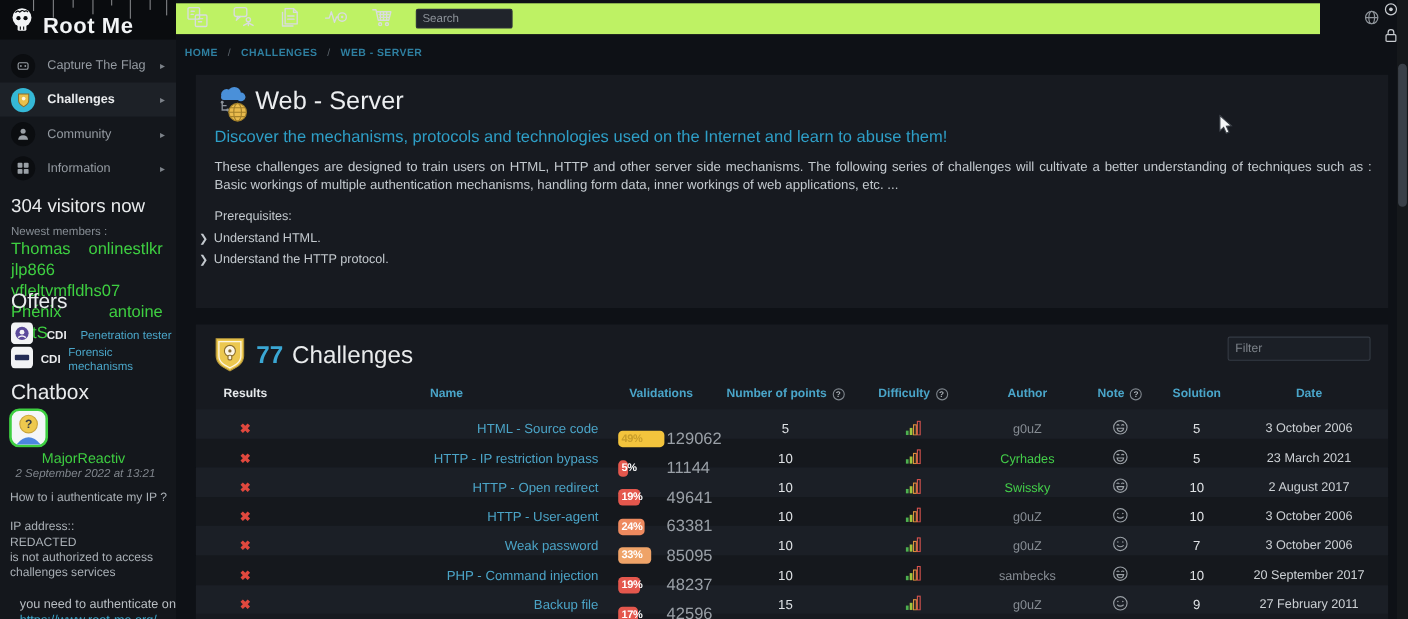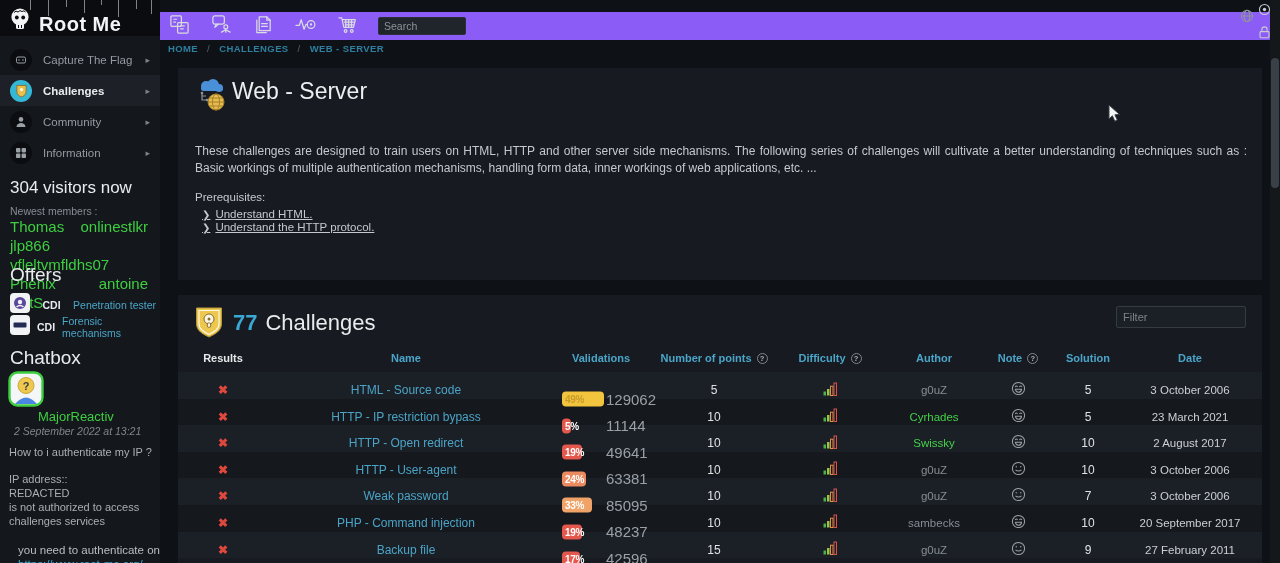--- a/index.html
+++ b/index.html
@@ -39,21 +39,21 @@
   .chat-title{position:absolute;left:10px;top:347px;color:#e9ebed;font-size:19px;}
   .avatar{position:absolute;left:8px;top:371px;}
   .chat-user{position:absolute;left:38px;top:409px;color:#3ecf41;font-size:13px;}
   .chat-time{position:absolute;left:14px;top:425px;color:#80868d;font-size:10.5px;font-style:italic;}
   .chat-msg{position:absolute;left:9px;top:446px;color:#a9afb5;font-size:11px;text-align:right;}
   .chat-lines{position:absolute;left:9px;top:472px;color:#a9afb5;font-size:11px;line-height:14px;}
   .chat-reply{position:absolute;left:18px;top:544px;color:#b9bec3;font-size:11.5px;}
   .chat-link{position:absolute;left:18px;top:558px;color:#3da8cd;font-size:11.5px;text-decoration:underline;}
 
   
-  .topbar{position:absolute;left:160px;top:12px;width:1120px;height:28px;background:#8b5cf6;display:flex;align-items:center;}
+  .topbar{position:absolute;left:160px;top:3px;width:1040px;height:28px;background:#bef264;display:flex;align-items:center;}
   .nav-btn{background:none;border:none;padding:0;margin:0;width:22px;height:22px;display:flex;align-items:center;justify-content:center;cursor:pointer;}
   .nav-btn:nth-child(1){margin-left:8px}
   .nav-btn + .nav-btn{margin-left:20px}
   .search-input{margin-left:20px;width:76px;height:16px;background:#20242b;border:1px solid #2c3139;border-radius:2px;color:#c3c9ce;font-size:10.5px;padding:0 5px;font-family:"Liberation Sans",sans-serif;}
   .search-input::placeholder{color:#8d939a;}
   .tb-globe{position:absolute;left:1240px;top:9px;z-index:7;}
   .edge-icons{position:absolute;left:1258px;top:2px;z-index:9;display:flex;flex-direction:column;gap:5px;align-items:center;}
 
   
   .breadcrumb{position:absolute;left:168px;top:43px;font-size:9.5px;font-weight:bold;letter-spacing:.4px;color:#2e7fa0;display:flex;gap:9px;align-items:center;}
@@ -62,42 +62,42 @@
 
   
   .panel{position:absolute;left:178px;width:1084px;background:#171a20;}
   .panel1{top:68px;height:212px;}
   .panel2{top:295px;height:268px;overflow:hidden;}
   .ws-icon{position:absolute;left:16px;top:9px;}
   .ws-title{position:absolute;left:54px;top:10px;font-size:23px;color:#eceef0;margin:0;font-weight:400;}
   .ws-sub{position:absolute;left:17px;top:48px;font-size:15px;color:#2e9fc7;}
   .ws-desc{position:absolute;left:17px;top:75px;width:1052px;font-size:12px;line-height:16.5px;color:#c3c9ce;text-align:justify;}
   .ws-pre-label{position:absolute;left:17px;top:123px;font-size:11.5px;color:#c3c9ce;}
-  .ws-bullets{position:absolute;left:24px;top:140px;font-size:11.5px;color:#c3c9ce;line-height:13px;text-decoration:underline;}
+  .ws-bullets{position:absolute;left:3px;top:140px;font-size:11.5px;color:#c3c9ce;line-height:18px;}
   .ws-bullets .b-char{margin-right:5px;font-size:10px;}
 
   .ch-badge{position:absolute;left:16px;top:11px;}
   .ch-title{position:absolute;left:55px;top:15px;margin:0;font-size:22px;font-weight:400;}
   .ch-count{color:#3aa7d4;font-weight:600;margin-right:8px;}
   .ch-count-label{color:#e9ebec;}
   .filter-input{position:absolute;right:16px;top:11px;width:116px;height:20px;background:#1b1f26;border:1px solid #353b44;border-radius:2px;color:#c3c9ce;font-size:11px;padding:0 6px;font-family:"Liberation Sans",sans-serif;}
   .filter-input::placeholder{color:#7d838a;}
 
   .grid-row{display:grid;grid-template-columns:90px 276px 114px 112px 120px 88px 80px 60px 144px;align-items:center;}
   .thead{position:absolute;left:0;top:54px;width:1084px;height:18px;}
   .th{font-size:11px;font-weight:bold;color:#4aa5c9;text-align:center;display:flex;align-items:center;justify-content:center;cursor:pointer;}
   .th:first-child{color:#e6e9eb;}
   .help{display:inline-flex;align-items:center;justify-content:center;width:11px;height:11px;border:1px solid #7f868d;border-radius:50%;color:#aeb4ba;font-size:7.5px;margin-left:5px;box-sizing:border-box;}
   .rows{position:absolute;left:0;top:77px;width:1084px;}
   .row{height:26.6px;}
   .row:nth-child(odd){background:#1b1f26;}
   .row:nth-child(even){background:#15181d;}
   .cell{text-align:center;font-size:12px;color:#dfe2e5;}
   .x-mark{color:#e0483e;font-size:12px;font-weight:bold;}
-  .cell-name{text-align:center;}
+  .cell-name{text-align:right;}
   .name-link{color:#4ba4c7;font-size:12px;text-decoration:none;cursor:pointer;}
   .cell-valid{display:flex;align-items:center;padding-left:18px;box-sizing:border-box;margin-top:18px;}
   .badge-wrap{position:relative;width:38px;height:18px;flex:0 0 38px;}
   .pct-pill{position:absolute;left:0;top:50%;transform:translateY(-50%);height:15px;border-radius:4px;}
   .pct-text{position:absolute;left:3px;top:50%;transform:translateY(-50%);font-size:10px;font-weight:bold;letter-spacing:-.3px;white-space:nowrap;}
   .valid-count{margin-left:6px;color:#9aa0a7;font-size:15px;}
   .author{font-size:11.5px;color:#878d94;text-decoration:none;cursor:pointer;}
   .author.green{color:#44d04a;}
   .cell-date{font-size:11.5px;color:#ccd0d4;}
 
@@ -322,20 +322,21 @@
         </g>
         <path d="M8,16 v7 h5 M8,19 h4" stroke="#8d939a" stroke-width="1.2" fill="none"></path>
         <circle cx="8" cy="16" r="1.3" fill="#8d939a"></circle>
           <circle cx="13" cy="23" r="1.3" fill="#8d939a"></circle>
         <circle cx="22" cy="25" r="8" fill="#e9bb4d" stroke="#a3802a"></circle>
         <ellipse cx="22" cy="25" rx="3.5" ry="8" fill="none" stroke="#a3802a"></ellipse>
         <path d="M14,25 h16 M15.2,21 h13.6 M15.2,29 h13.6" stroke="#a3802a" fill="none"></path>
       </svg>
     </span>
     <h1 class="ws-title">Web - Server</h1>
+    <div class="ws-sub">Discover the mechanisms, protocols and technologies used on the Internet and learn to abuse them!</div>
     <div class="ws-desc">These challenges are designed to train users on HTML, HTTP and other server side mechanisms. The following series of challenges will cultivate a better understanding of techniques such as : Basic workings of multiple authentication mechanisms, handling form data, inner workings of web applications, etc. ...</div>
     <div class="ws-pre-label">Prerequisites:</div>
     <div class="ws-bullets">
         <div><span class="b-char">❯</span><span>Understand HTML.</span></div>
         <div><span class="b-char">❯</span><span>Understand the HTTP protocol.</span></div>
       </div>
   </div>
 
   <div class="panel panel2">
     <span class="ch-badge">

